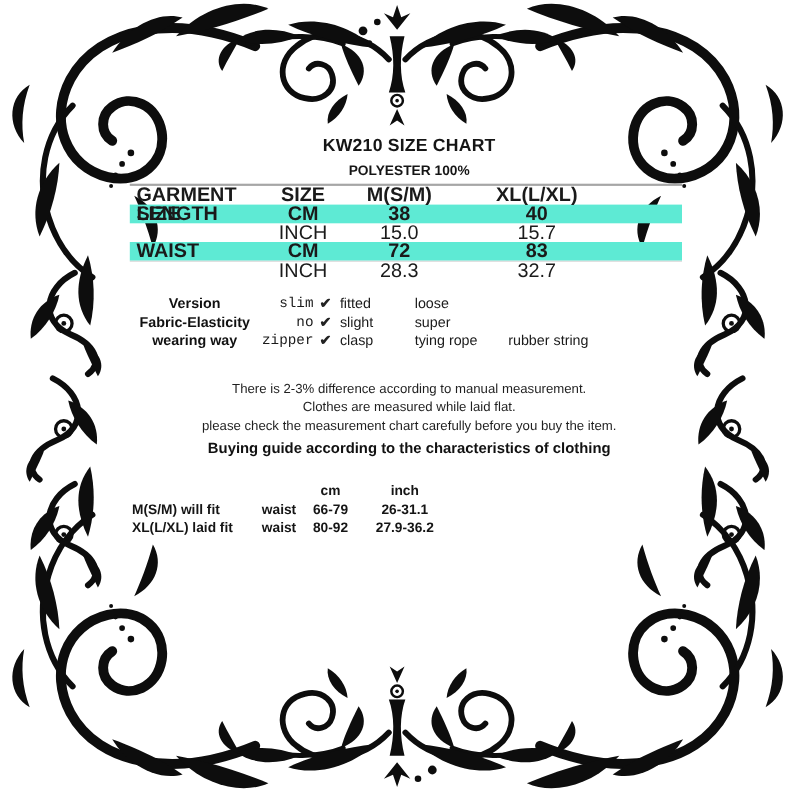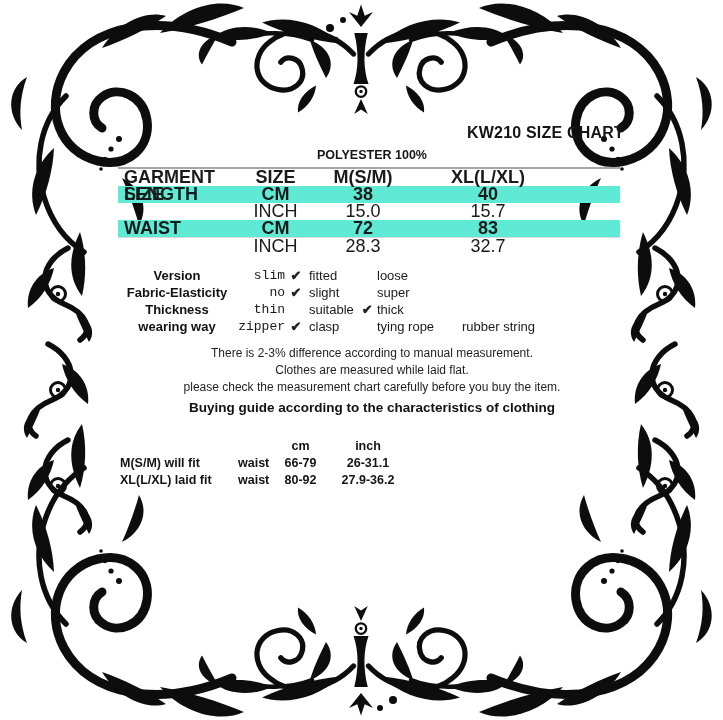--- a/index.html
+++ b/index.html
@@ -4,21 +4,21 @@
 <style>
   html,body{margin:0;padding:0;}
   body{
     width:723px;height:720px;position:relative;overflow:hidden;
     background:#ffffff;color:#1a1a1a;
     font-family:"Liberation Sans",sans-serif;
   }
   .border-svg{position:absolute;top:0;left:0;width:723px;height:720px;z-index:0;}
   .content{position:absolute;top:0;left:0;width:723px;height:720px;z-index:1;}
 
-  .title{position:absolute;top:124px;left:120px;width:504px;text-align:right;
+  .title{position:absolute;top:124px;left:120px;width:504px;text-align:center;
          font-size:16px;font-weight:700;color:#151515;letter-spacing:.2px;}
   .subtitle{position:absolute;top:148px;left:120px;width:504px;text-align:center;
          font-size:12.5px;font-weight:700;color:#151515;}
 
   
   .size-table{position:absolute;top:167px;left:118px;width:502px;}
   .st-row{display:grid;grid-template-columns:130px 55px 120px 130px 67px;
           height:17px;line-height:17px;font-size:18px;}
   .st-header{font-weight:700;border-top:2px solid #a6a6a6;}
   .st-row.shaded{background:#5eead4;font-weight:700;}
@@ -166,27 +166,20 @@
       <div class="a-opt3">loose</div>
     </div>
     <div class="attr-row">
       <div class="a-label">Fabric-Elasticity</div>
       <div class="a-opt1">no</div>
       <div class="a-check">✔</div>
       <div class="a-opt2">slight</div>
       <div class="a-opt3">super</div>
     </div>
     <div class="attr-row">
-      <div class="a-label">Thickness</div>
-      <div class="a-opt1">thin</div>
-      <div class="a-check"></div>
-      <div class="a-opt2"><span>suitable</span><span class="chk-after">✔</span></div>
-      <div class="a-opt3">thick</div>
-    </div>
-    <div class="attr-row">
       <div class="a-label">wearing way</div>
       <div class="a-opt1">zipper</div>
       <div class="a-check">✔</div>
       <div class="a-opt2">clasp</div>
       <div class="a-opt3">tying rope</div>
       <div class="a-opt4">rubber string</div>
     </div>
   </div>
 
   <div class="notes">

